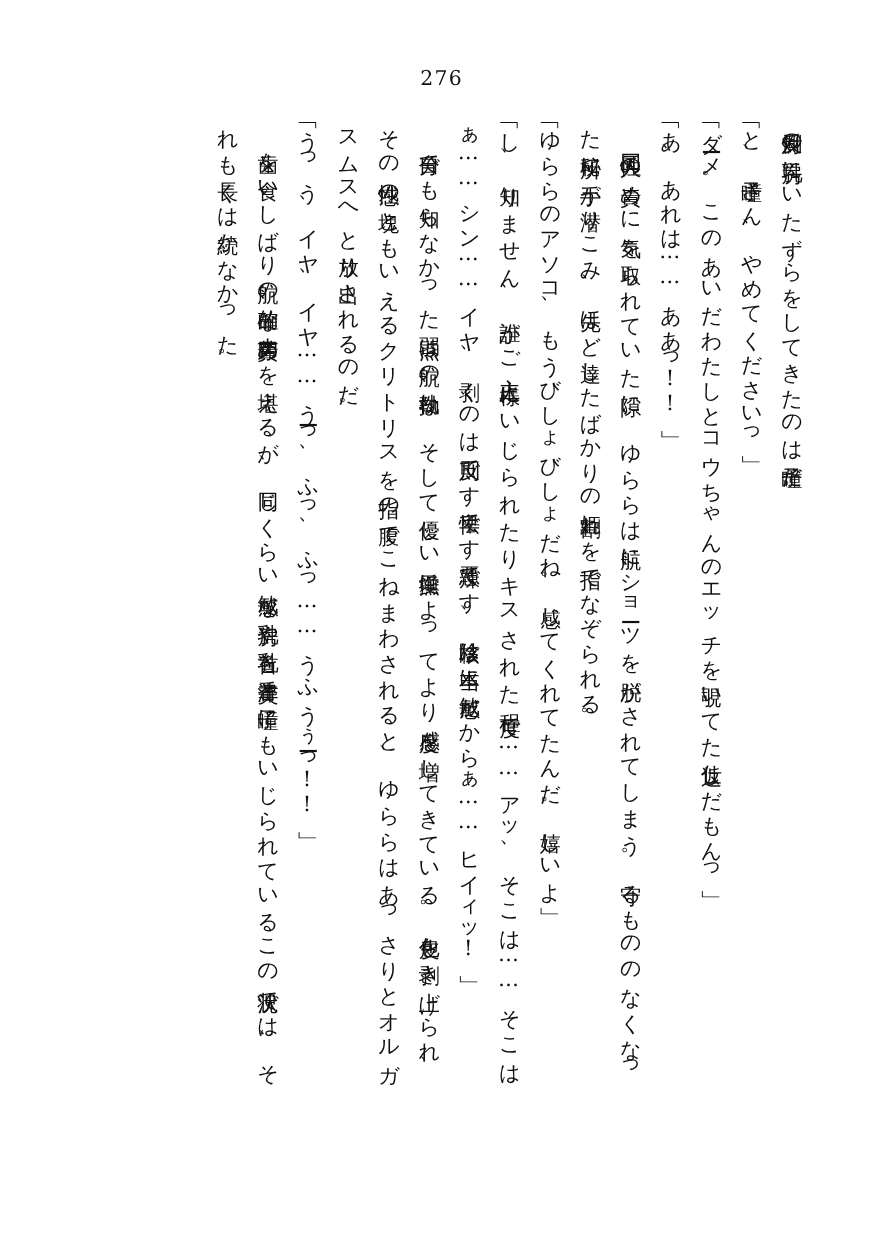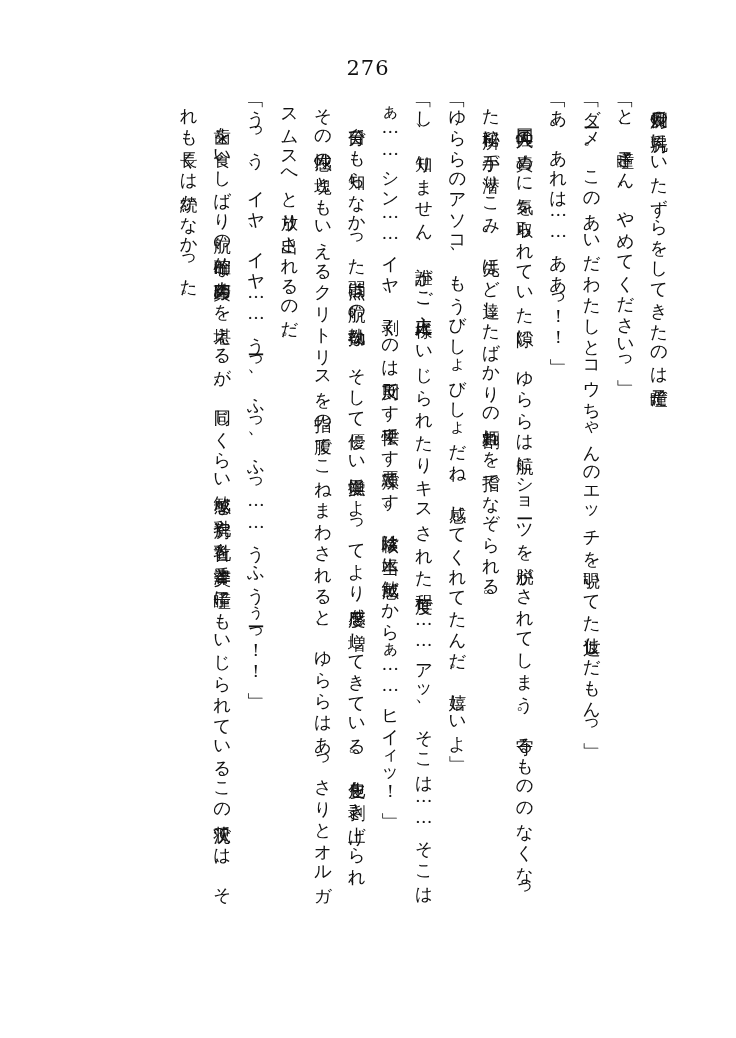--- a/index.html
+++ b/index.html
@@ -15,21 +15,21 @@
     overflow: hidden;
     font-family: "DejaVu Serif", "Liberation Serif", serif;
     color: #111111;
   }
   #page-number {
     position: absolute;
     top: 56px;
     left: 0;
     width: 736px;
     text-align: center;
-    font-size: 21px;
+    font-size: 17px;
     letter-spacing: 1px;
     color: #111111;
     font-family: "DejaVu Serif", "Liberation Serif", serif;
   }
   
   #body-text {
     position: absolute;
     top: 96px;
     left: 60px;
     width: 615px;

